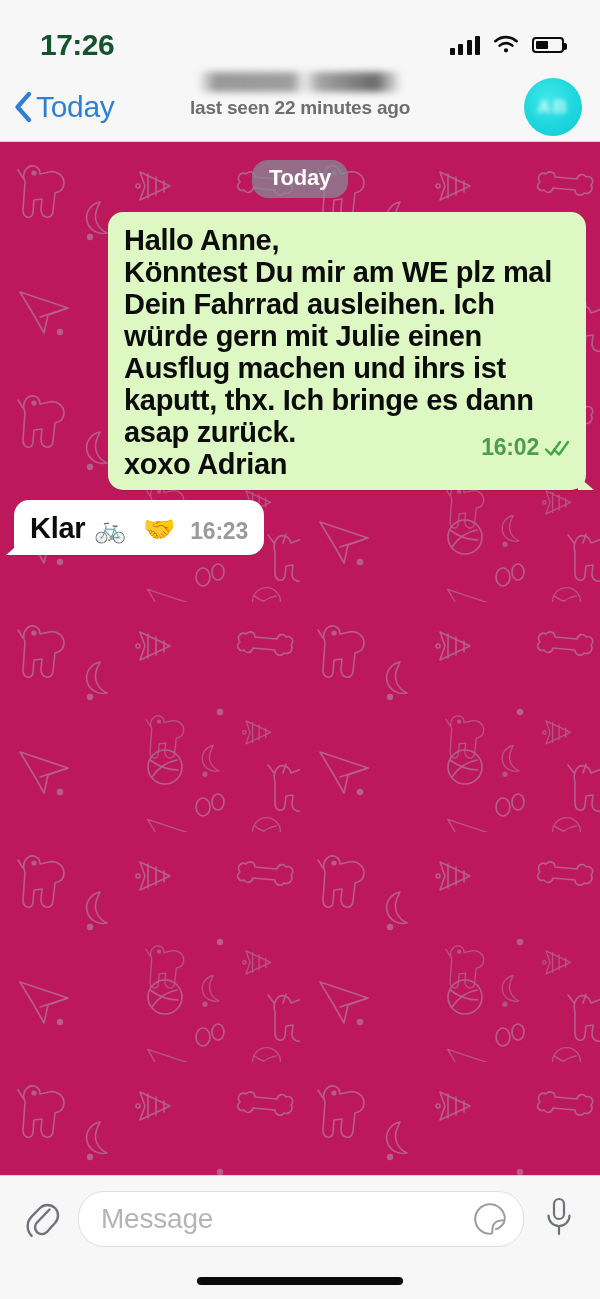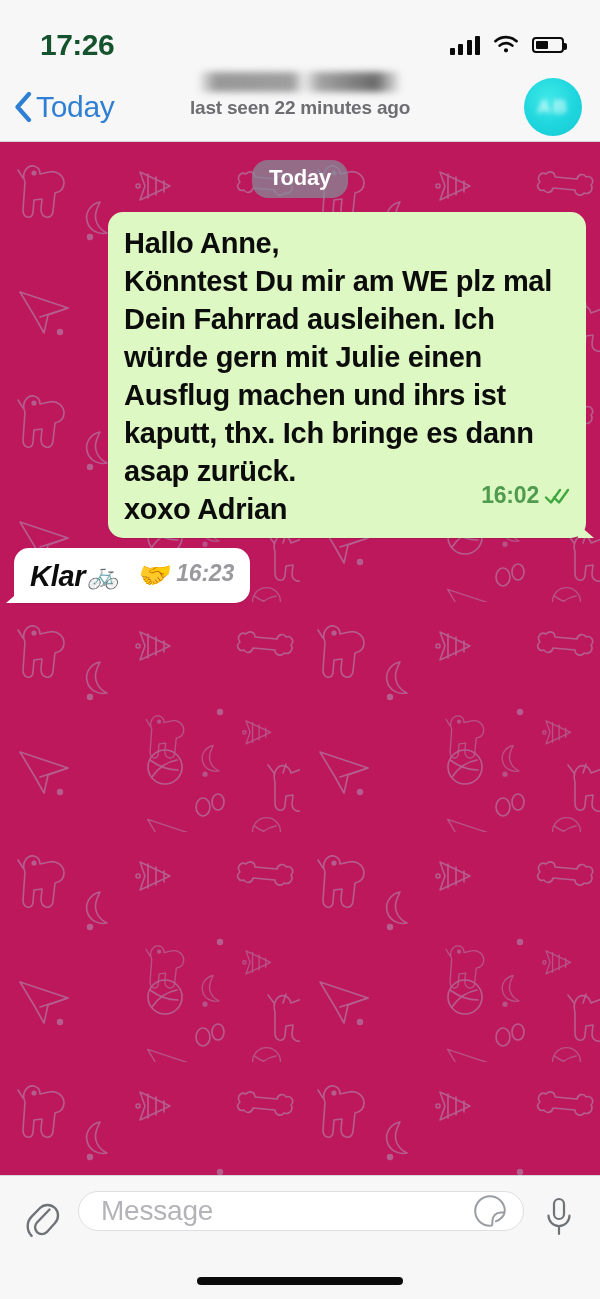--- a/index.html
+++ b/index.html
@@ -157,41 +157,41 @@
     content:"";
     position:absolute;
     left:-8px; bottom:0;
     width:16px; height:18px;
     background:#ffffff;
     clip-path:polygon(100% 0, 100% 100%, 0 100%, 58% 55%);
   }
 
   .msg-text {
     font-size:29px;
-    line-height:38px;
+    line-height:32px;
     color:#0c0c0c;
     font-weight:bold;
     letter-spacing:-0.3px;
     white-space:pre-line;
     word-break:break-word;
   }
 
   
   .out-body { position:relative; }
   .meta-out {
     position:absolute;
     right:0; bottom:19px;
     display:flex; align-items:center; gap:5px;
   }
   .meta-time-out {
     font-size:23px; font-weight:bold; color:#4f9b4f; letter-spacing:-0.2px;
   }
   .ticks { width:26px; height:18px; flex-shrink:0; }
 
-  .in-line { display:flex; align-items:flex-start; gap:2px;font-style:italic; }
+  .in-line { display:flex; align-items:flex-end; gap:9px; }
   .in-text {
     font-size:29px; font-weight:bold; color:#0c0c0c; letter-spacing:-0.3px;
   }
   .in-emojis { font-size:26px; letter-spacing:5px; }
   .meta-time-in {
     font-size:23px; font-weight:bold; color:#9a9a9e; letter-spacing:-0.2px;
   }
 
   
   .inputbar {
@@ -201,21 +201,21 @@
     background:#f7f7f7;
     border-top:1px solid #d6d6d8;
     display:flex;
     align-items:flex-start;
     padding:15px 18px 0 18px;
     gap:12px;
   }
   .clip-btn { width:48px; height:52px; display:flex; align-items:center; justify-content:center; cursor:pointer; flex-shrink:0;}
   .msg-field {
     flex:1;
-    height:40px;
+    height:56px;
     background:#ffffff;
     border:1px solid #dfdfe1;
     border-radius:26px;
     display:flex; align-items:center;
     padding:0 14px 0 22px;
     cursor:text;
     justify-content:center;
   }
   .msg-placeholder {
     flex:1;

